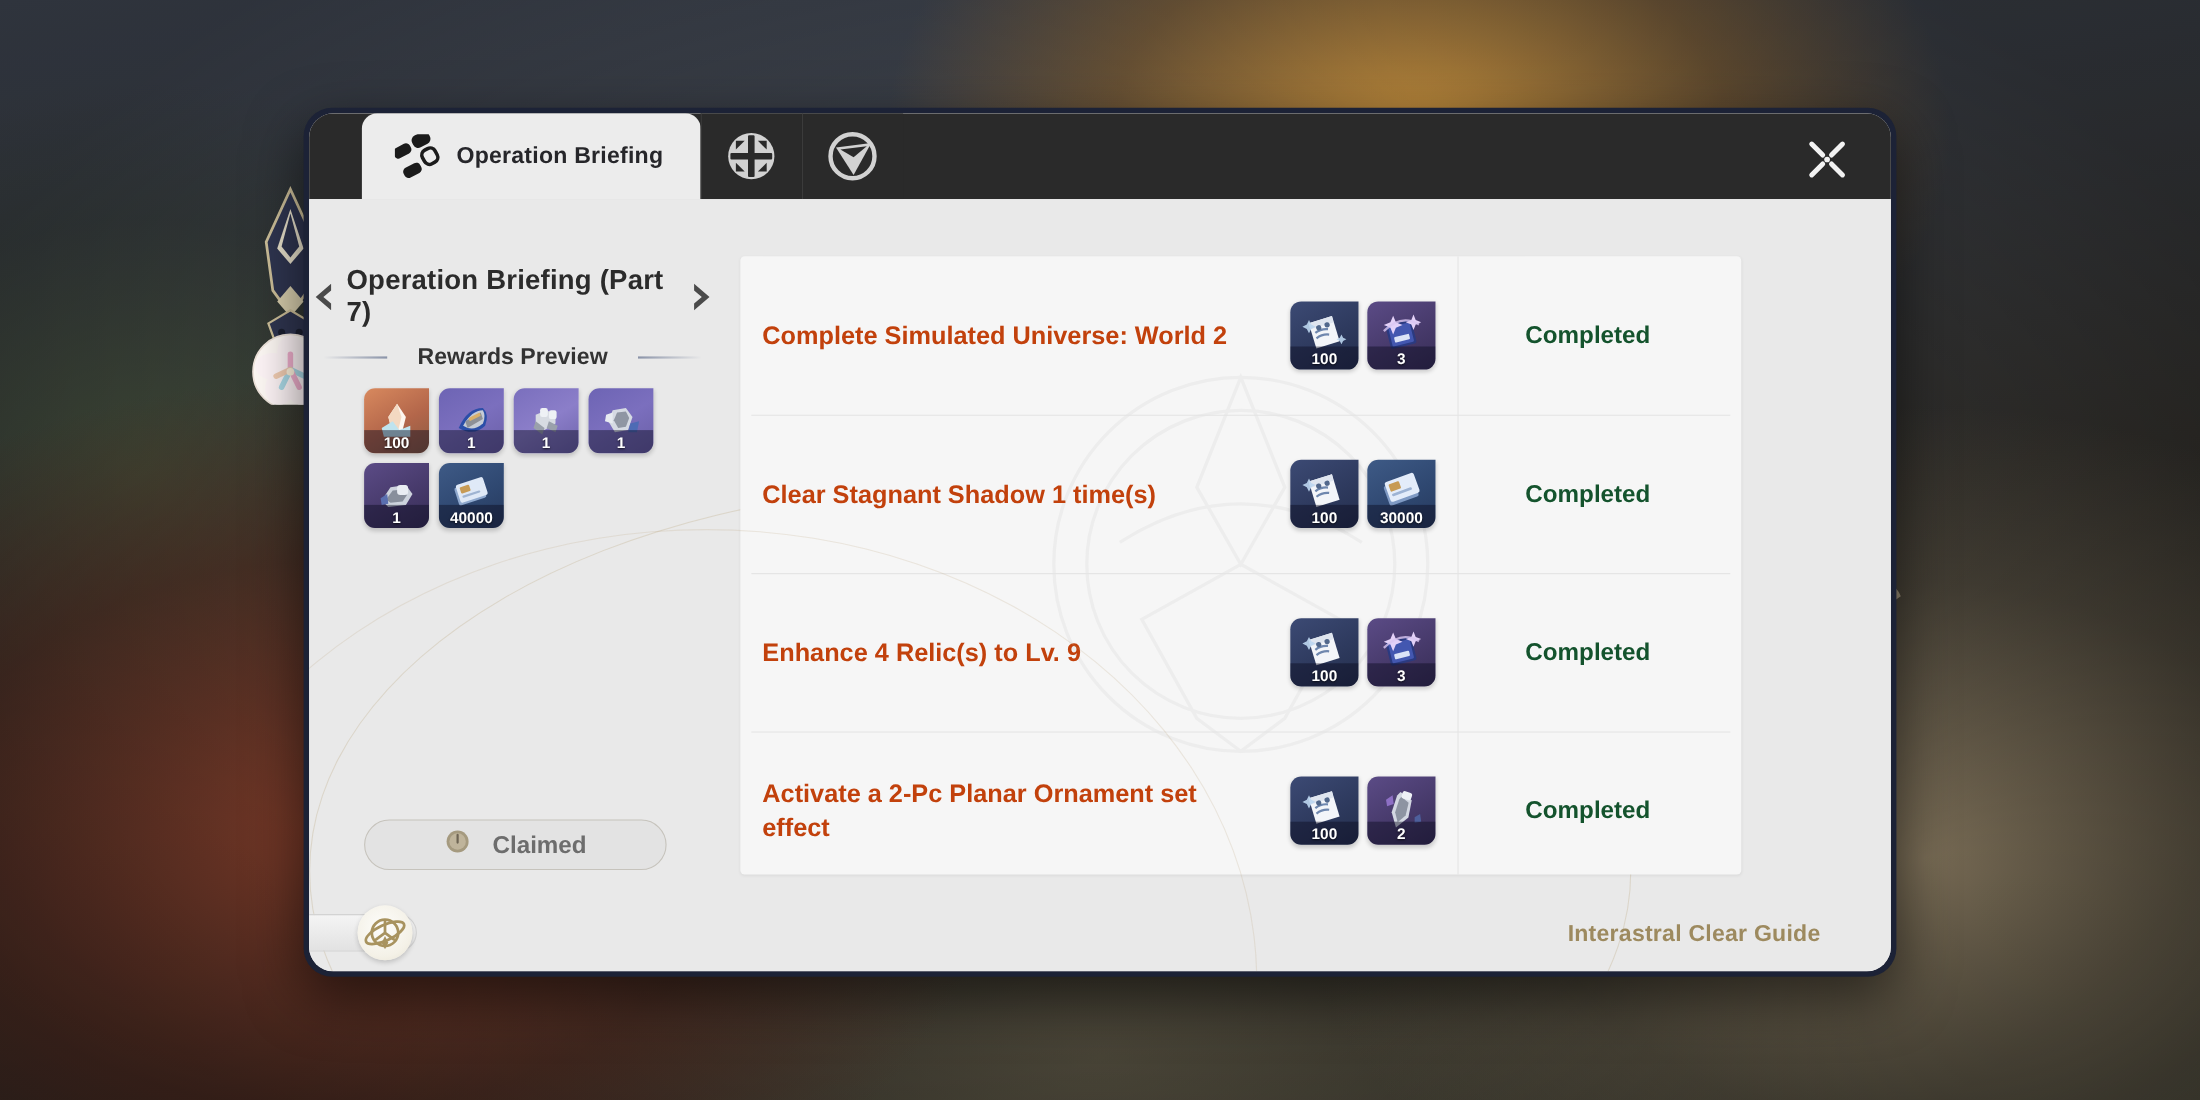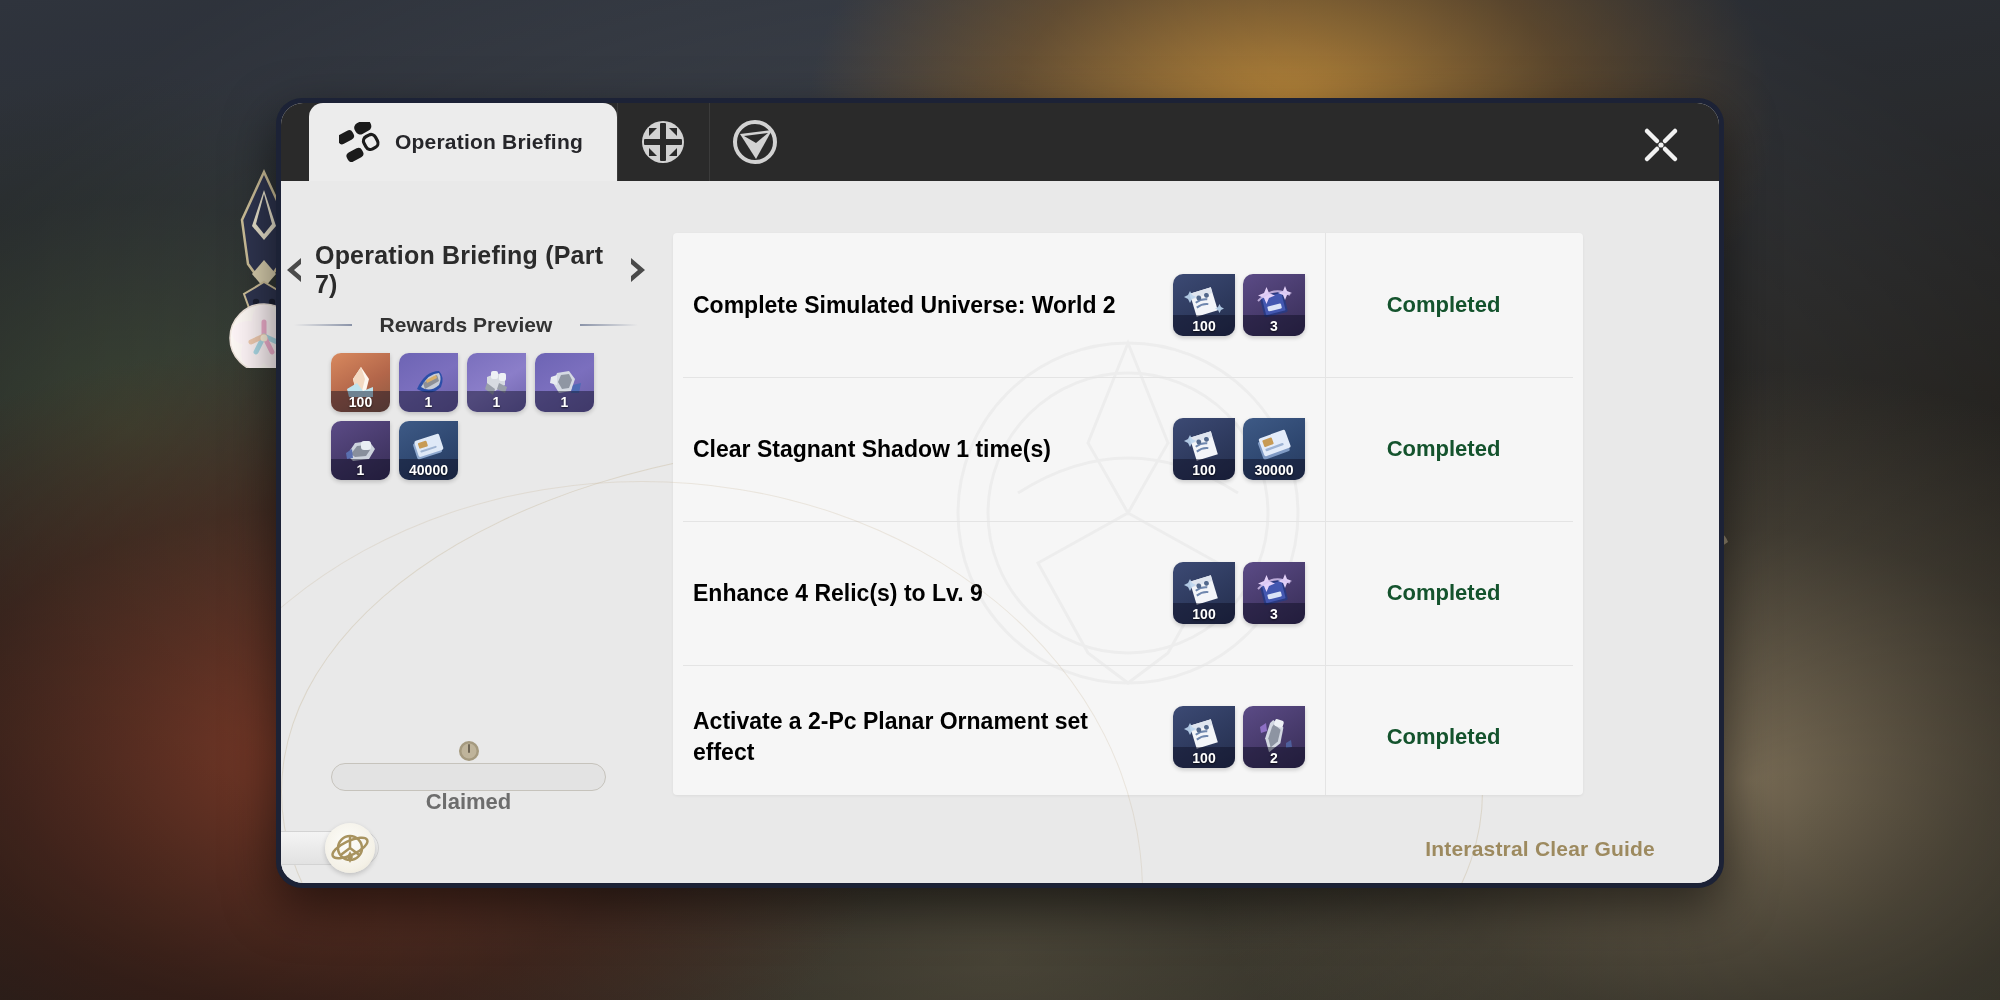--- a/index.html
+++ b/index.html
@@ -43,21 +43,21 @@
   
   #tabbar {
     position: relative; height: 78px; width: 100%;
     background: #2a2a2a;
     display: flex; align-items: flex-end;
   }
   .tab {
     position: relative; height: 78px; display: flex; align-items: center;
     cursor: pointer; background: #2a2a2a;
   }
-  .tab.first { margin-left: 28px; }
+  .tab.first { margin-left: 48px; }
   .tab.active {
     background: #ececec;
     border-radius: 14px 14px 0 0;
   }
   .tab .ticon { display: flex; align-items: center; justify-content: center; }
   .tab.active .tlabel {
     color: #26262a; font-size: 21px; font-weight: bold;
     letter-spacing: .2px; padding-right: 34px;
   }
   .tab.active .ticon { padding: 0 14px 0 30px; }
@@ -155,28 +155,27 @@
   }
   .r-orange { background: linear-gradient(150deg,#d8895e 0%,#b3664a 55%,#8a5a42 100%); }
   .r-purple { background: linear-gradient(150deg,#6d64b4 0%,#7b6fbe 48%,#6a5fa6 100%); }
   .r-purple2{ background: linear-gradient(150deg,#7a6fbd 0%,#8b7ec9 50%,#6e63ab 100%); }
   .r-blue   { background: linear-gradient(150deg,#3e5a86 0%,#2f4871 55%,#26395c 100%); }
   .r-navy   { background: linear-gradient(150deg,#3c4a74 0%,#2e3a5e 55%,#242e4c 100%); }
   .r-dpurple{ background: linear-gradient(150deg,#5b4b86 0%,#473a6b 55%,#372d55 100%); }
 
   #claim-btn {
     position: absolute; left: 50px; bottom: 92px;
-    width: 275px; height: 28px;
+    width: 275px; height: 46px;
     border-radius: 23px;
     background: #e3e3e3;
     border: 1.5px solid #c6c3bc;
     display: flex; align-items: center; justify-content: center; gap: 20px;
     color: #6d6d6d; font-size: 22px; font-weight: bold;
     cursor: default;
-    flex-direction: column;
   }
 
   
   #bl-pill {
     position: absolute; left: -38px; bottom: 18px;
     width: 136px; height: 34px; border-radius: 17px;
     background: linear-gradient(180deg,#f4f4f4,#e2e2e2);
     border: 1px solid #d3d3d3;
     display: flex; align-items: center; justify-content: flex-end;
   }
@@ -205,21 +204,21 @@
   }
   .row {
     position: relative; display: flex; align-items: center;
     height: 144px; padding-left: 20px;
   }
   .row + .row:before {
     content: ""; position: absolute; left: 10px; right: 10px; top: 0;
     height: 1px; background: #e4e4e4;
   }
   .row .title {
-    flex: 1; font-size: 23px; font-weight: bold; color: #000000;
+    flex: 1; font-size: 23px; font-weight: bold; color: #c2410c;
     line-height: 1.33; padding-right: 32px; max-width: 480px;
   }
   .row .rewards { display: flex; gap: 8px; margin-right: 20px; }
   .row .rewards .item { width: 62px; height: 62px; }
   .row .status {
     width: 236px; text-align: center;
     font-size: 22px; font-weight: bold; color: #14532d;
     border-left: 1px solid #e4e4e4;
     align-self: stretch; display: flex; align-items: center; justify-content: center;
   }

